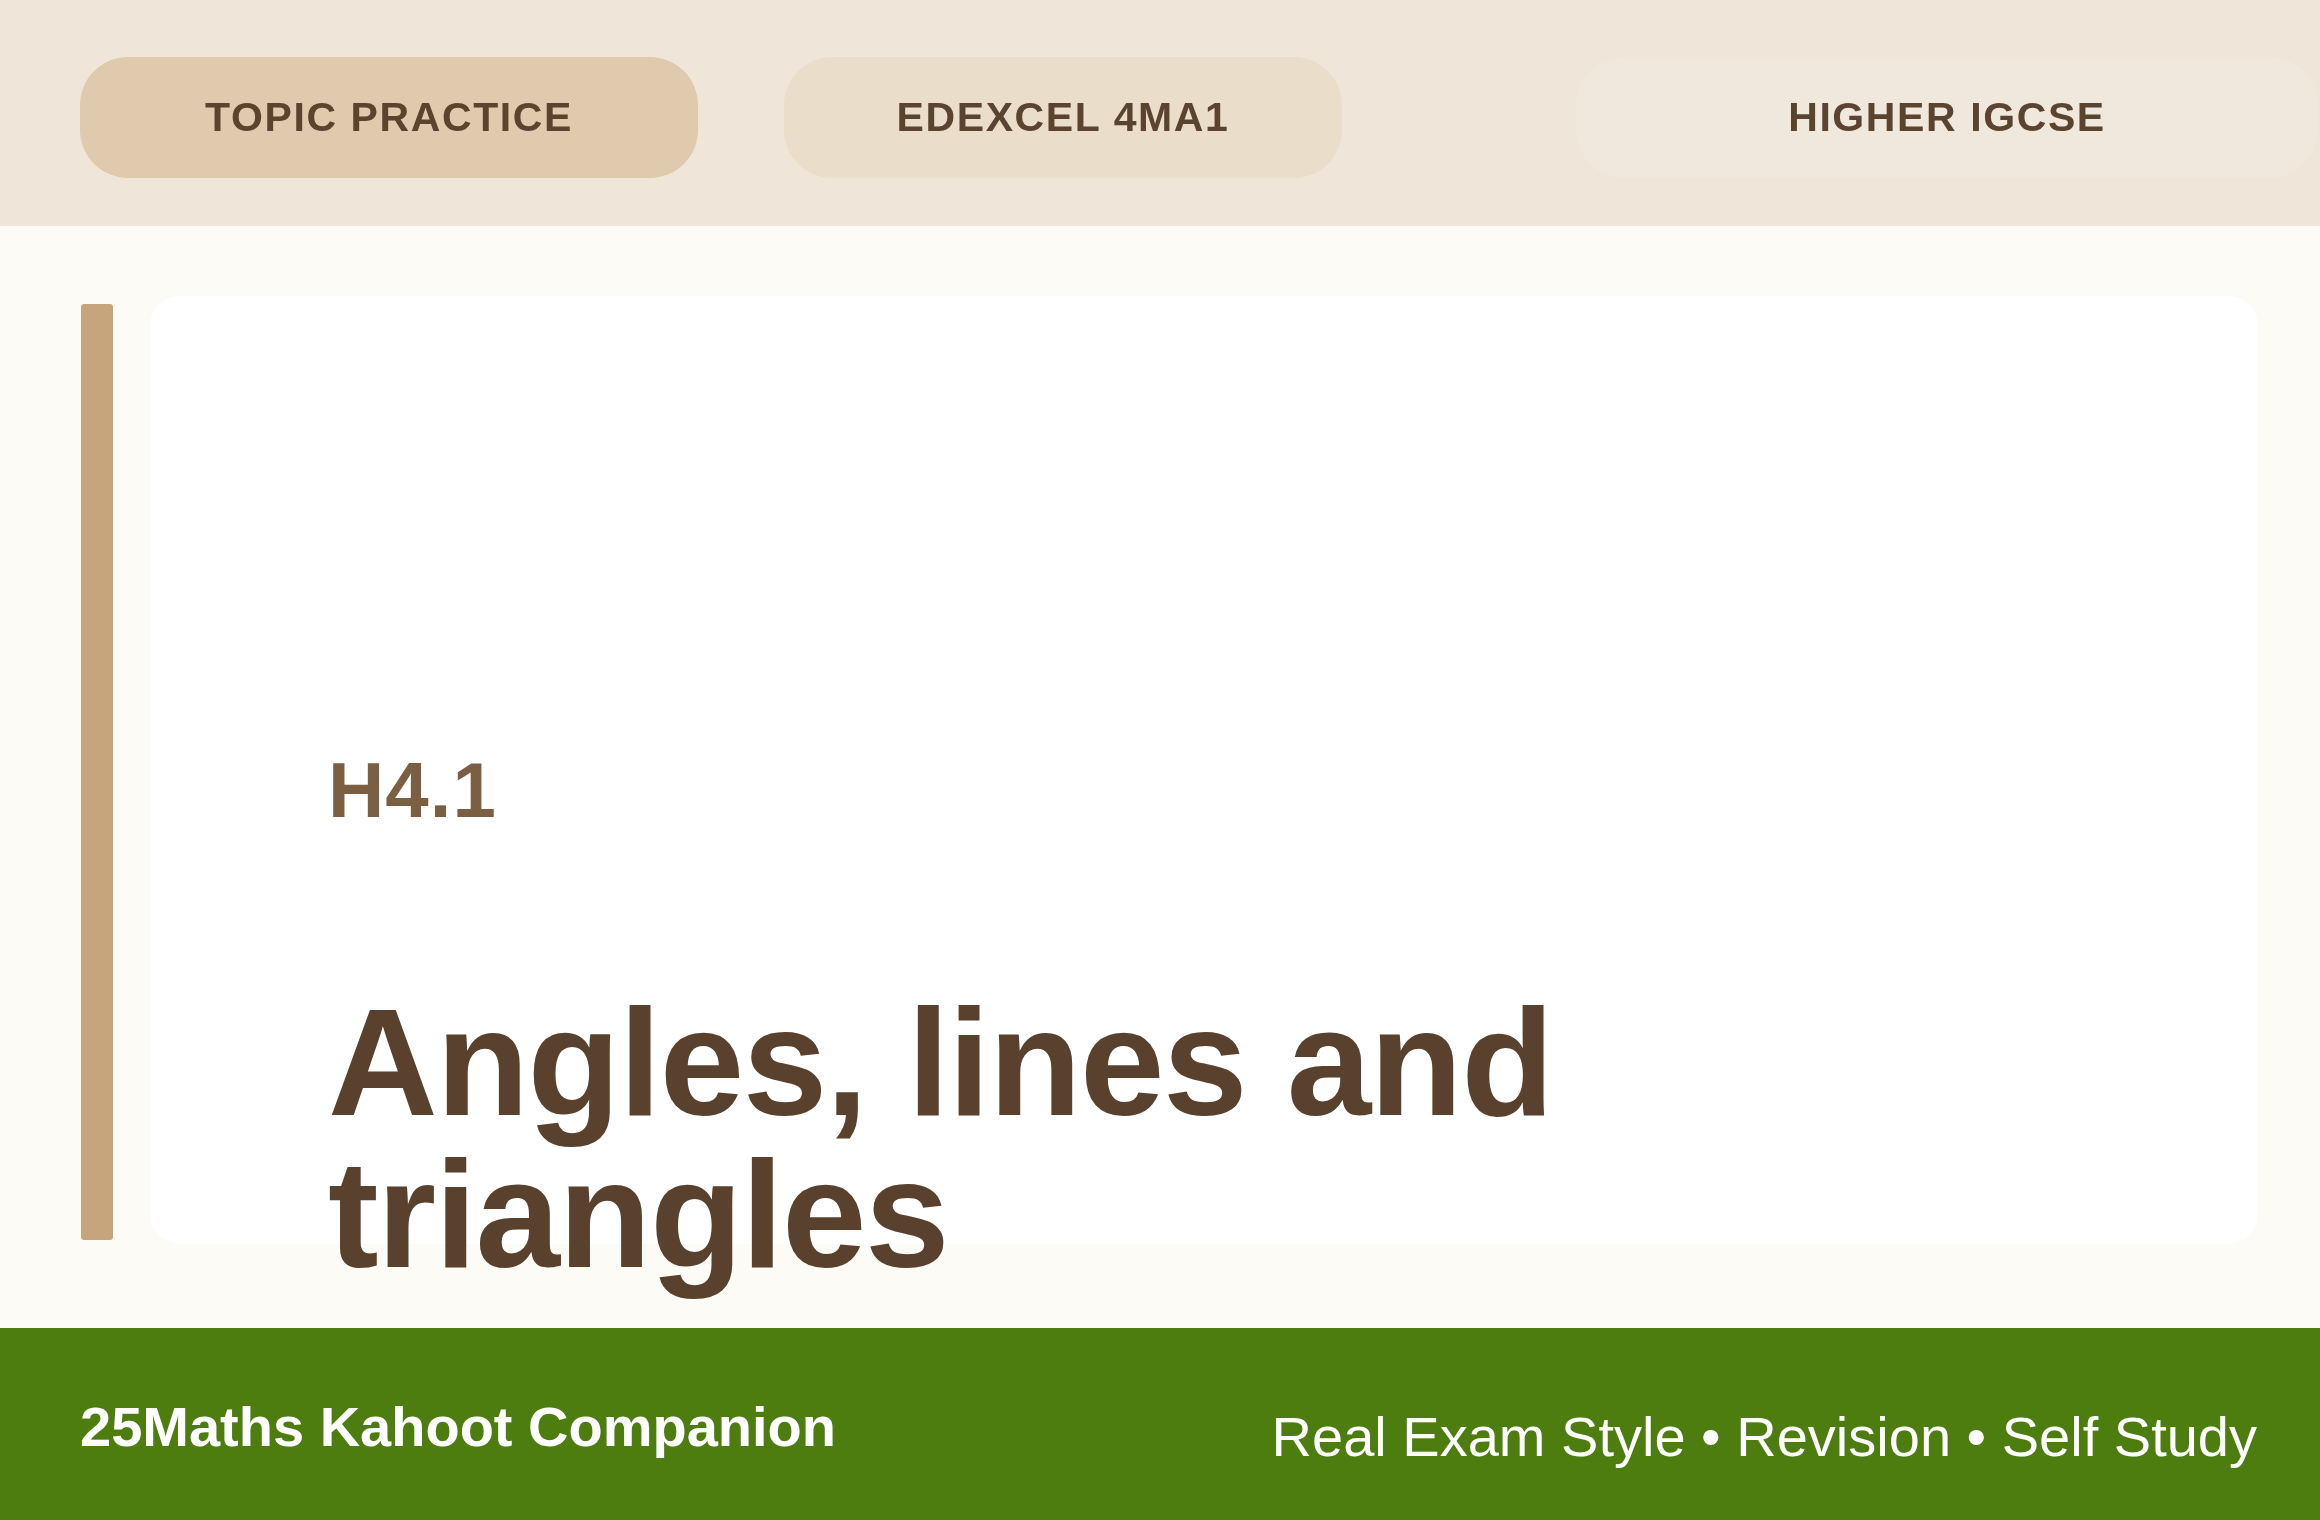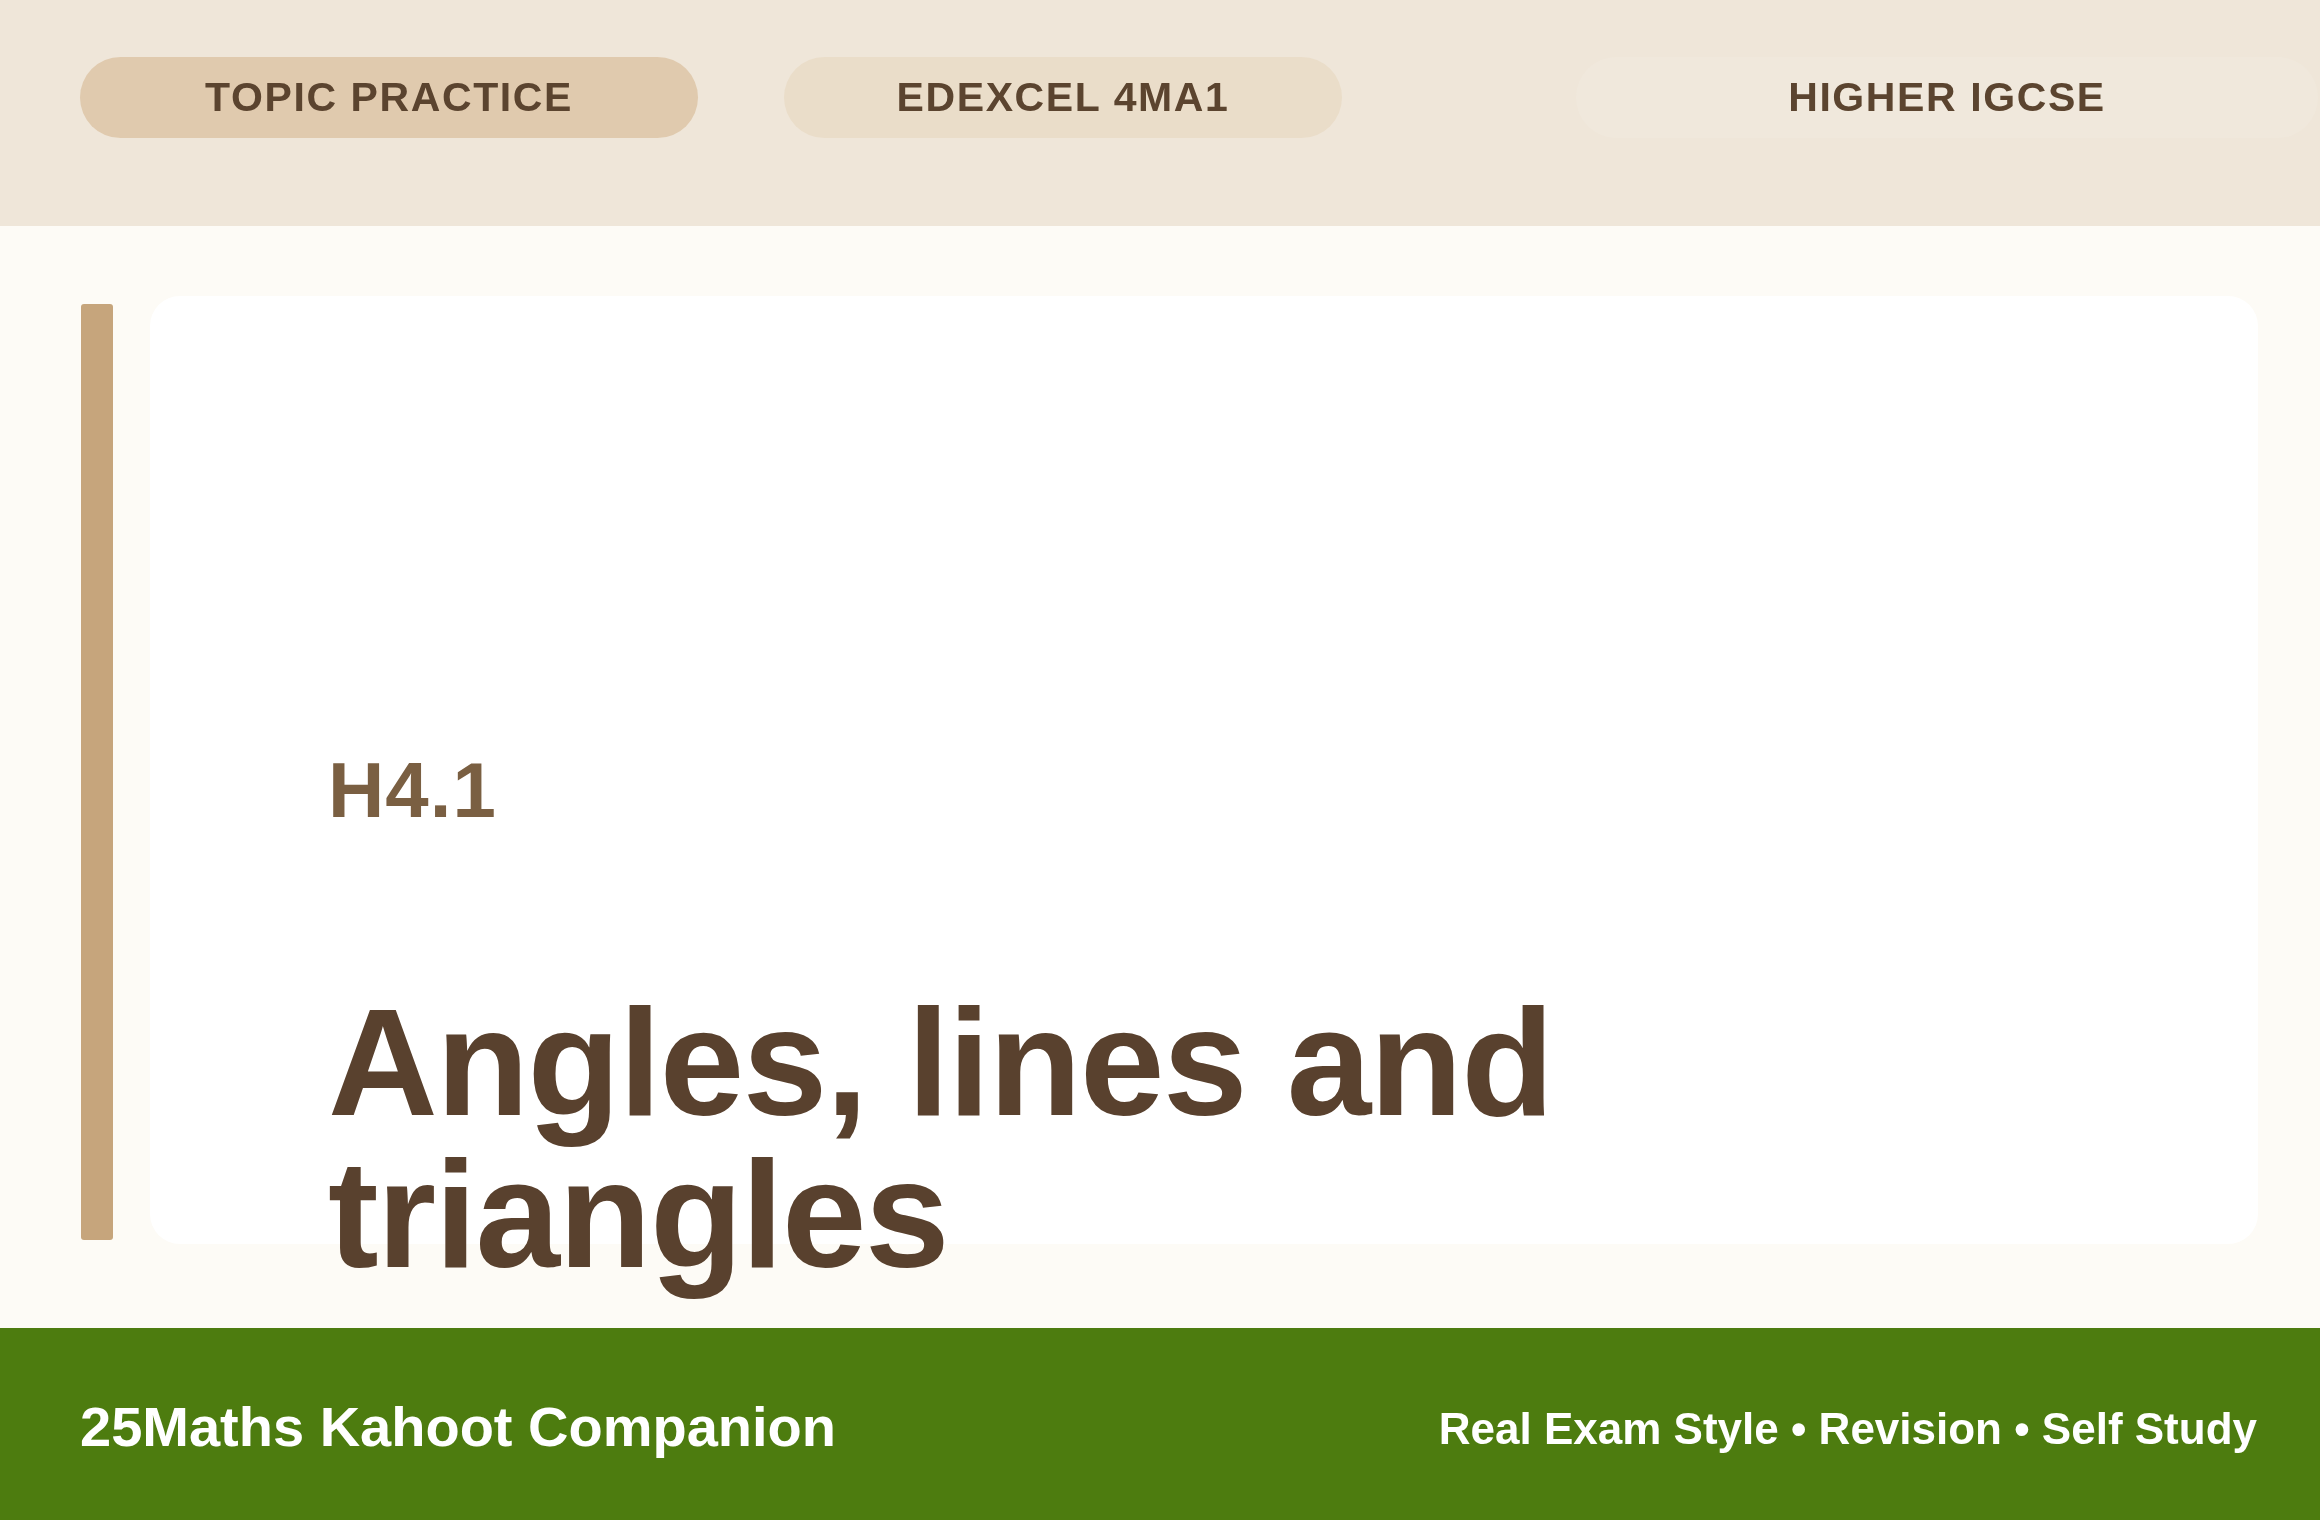--- a/index.html
+++ b/index.html
@@ -27,21 +27,21 @@
     left: 0;
     top: 0;
     width: 2320px;
     height: 226px;
     background: #EFE6D9;
   }
 
   .pill {
     position: absolute;
     top: 57px;
-    height: 81px;
+    height: 121px;
     border-radius: 48px;
     display: flex;
     align-items: center;
     justify-content: center;
     font-weight: bold;
     font-size: 41px;
     letter-spacing: 1.6px;
     color: #5B442F;
     box-sizing: border-box;
     white-space: nowrap;
@@ -143,22 +143,22 @@
     font-size: 56px;
     font-weight: bold;
     color: #FFFFFF;
     letter-spacing: 0px;
     white-space: nowrap;
   }
   #footer-tagline {
     position: absolute;
     right: 63px;
     top: 76px;
-    font-size: 44px;
-    font-weight: bold;
+    font-size: 56px;
+    font-weight: normal;
     color: #FFFFFF;
     letter-spacing: 0px;
     white-space: nowrap;
   }
 </style>
 </head>
 <body>
 
 <div id="slide">
 

